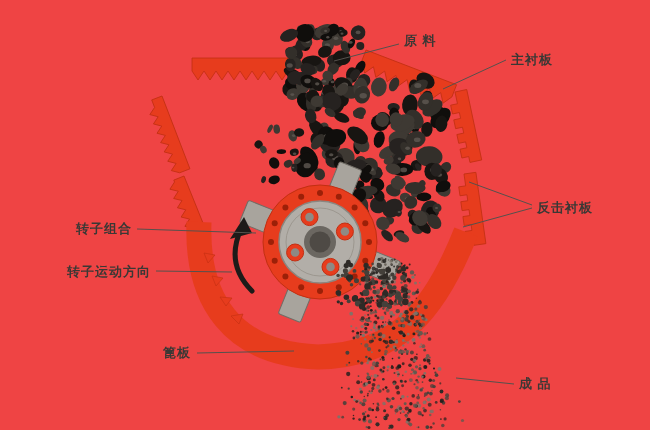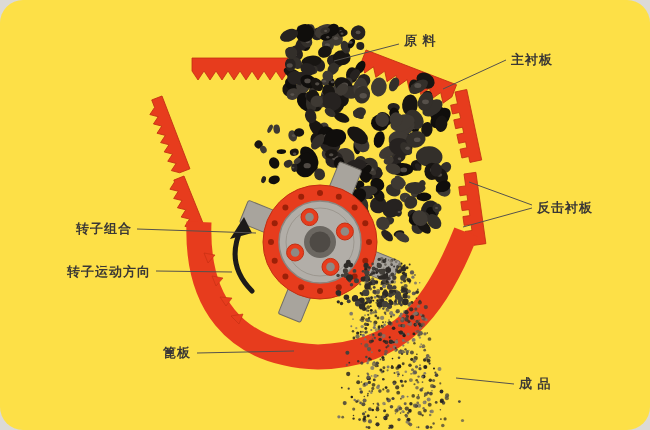--- a/index.html
+++ b/index.html
@@ -18,21 +18,21 @@
     letter-spacing:1px;
   }
   svg line.lead{
     stroke:#55514d;
     stroke-width:1;
   }
 </style>
 </head>
 <body>
 
-<div class="stage" style="background: #fde047; border-radius: 23px;">
+<div class="stage" style="background: #ef4444;">
   <svg id="diagram-svg" width="650" height="430" viewBox="0 0 650 430">
 
     <g id="housing">
         <path d="M0,0 L96,0 L96,13 L90,22 L84,13 L78,22 L72,13 L66,22 L60,13 L54,22 L48,13 L42,22 L36,13 L30,22 L24,13 L18,22 L12,13 L6,22 L0,13 L0,13 Z" transform="translate(192,58) rotate(0)" fill="#e73c1d" stroke="#c22f12" stroke-width="0.8"></path>
         <path d="M0,0 L97,0 L97,13 L91,22 L85,13 L79,22 L73,13 L67,22 L61,13 L55,22 L49,13 L43,22 L37,13 L31,22 L25,13 L19,22 L13,13 L7,22 L1,13 L0,13 Z" transform="translate(366,50) rotate(21)" fill="#e73c1d" stroke="#c22f12" stroke-width="0.8"></path>
         <path d="M0,0 L78,0 L78,11 L73,18 L68,11 L63,18 L58,11 L53,18 L48,11 L43,18 L38,11 L33,18 L28,11 L23,18 L18,11 L13,18 L8,11 L0,11 Z" transform="translate(162,96) rotate(69)" fill="#e73c1d" stroke="#c22f12" stroke-width="0.8"></path>
         <path d="M0,0 L62,0 L62,11 L57,18 L52,11 L47,18 L42,11 L37,18 L32,11 L27,18 L22,11 L17,18 L12,11 L7,18 L2,11 L0,11 Z" transform="translate(184,176) rotate(68)" fill="#e73c1d" stroke="#c22f12" stroke-width="0.8"></path>
         <path d="M12,0 L12,72 L0,72 L0,66 L-7,66 L-7,57 L0,57 L0,51 L-7,51 L-7,42 L0,42 L0,36 L-7,36 L-7,27 L0,27 L0,21 L-7,21 L-7,12 L0,12 L0,0 Z" transform="translate(455,92) rotate(-12)" fill="#e73c1d" stroke="#c22f12" stroke-width="0.8"></path>
         <path d="M12,0 L12,72 L0,72 L0,66 L-7,66 L-7,57 L0,57 L0,51 L-7,51 L-7,42 L0,42 L0,36 L-7,36 L-7,27 L0,27 L0,21 L-7,21 L-7,12 L0,12 L0,0 Z" transform="translate(464,174) rotate(-8)" fill="#e73c1d" stroke="#c22f12" stroke-width="0.8"></path>
         <path d="M199,222 C196,300 232,354 318,357 C400,355 436,308 466,232" fill="none" stroke="#e73c1d" stroke-width="25"></path>

